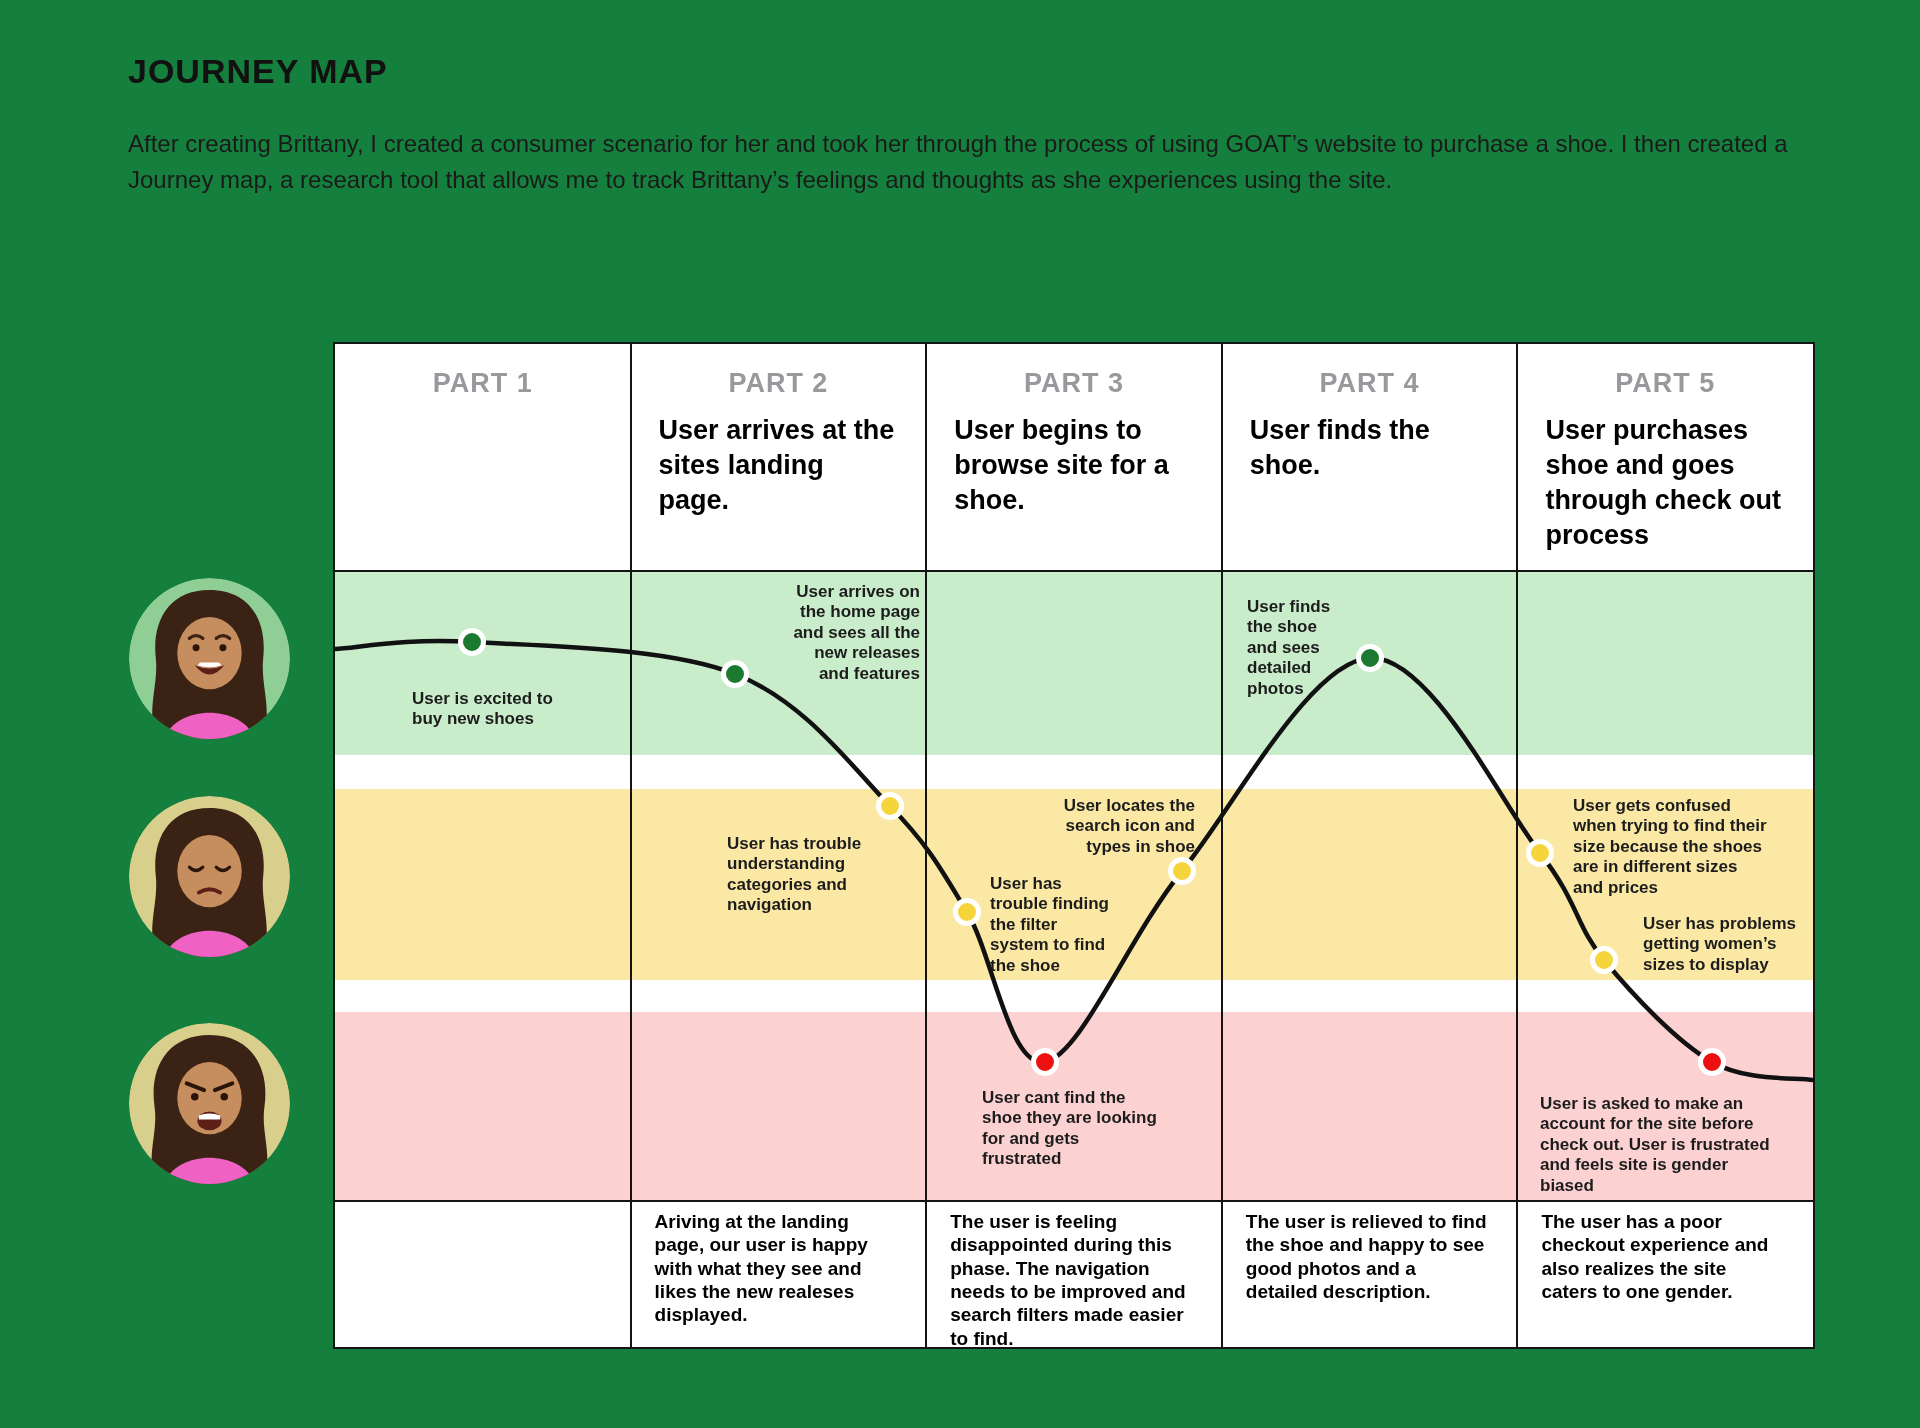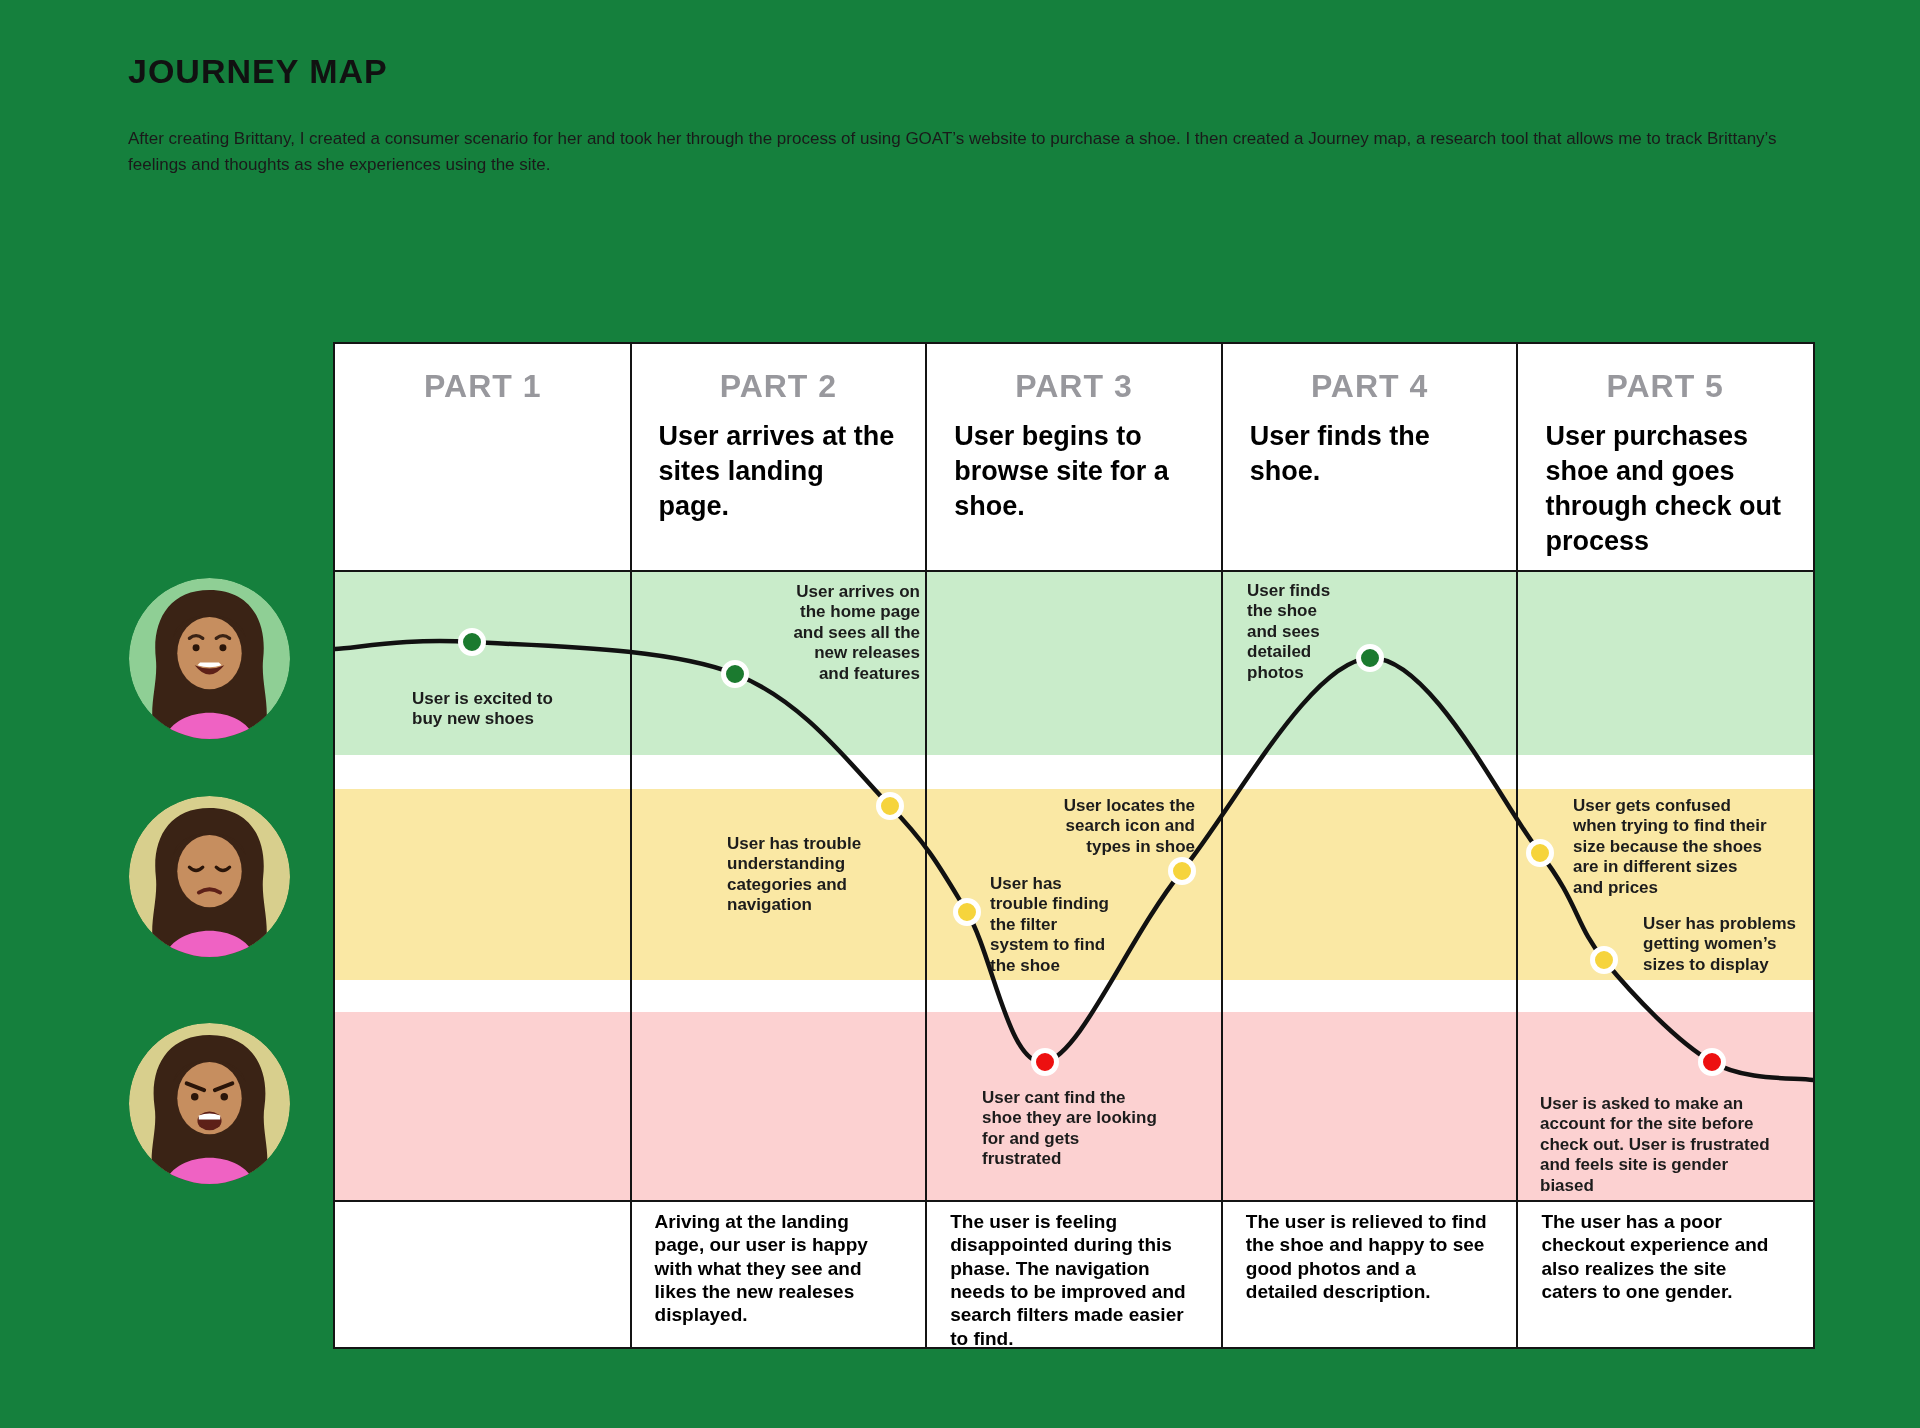--- a/index.html
+++ b/index.html
@@ -10,21 +10,21 @@
     font-family:"Liberation Sans", sans-serif;
     color:#111;
     overflow:hidden;
   }
   .title{
     position:absolute;left:128px;top:52px;
     font-size:34px;font-weight:600;letter-spacing:1px;color:#111;margin:0;
   }
   .intro{
     position:absolute;left:128px;top:126px;width:1680px;
-    font-size:17px;line-height:1.52;font-weight:400;color:#1a1a1a;margin:0;
+    font-size:24px;line-height:1.52;font-weight:400;color:#1a1a1a;margin:0;
   }
 
   
   .avatar{position:absolute;width:161px;height:161px;}
 
   
   .grid{
     position:absolute;left:333px;top:342px;width:1478px;height:1003px;
     border:2px solid #141414;background:#fff;
   }
@@ -36,21 +36,21 @@
   .vline{position:absolute;top:0;bottom:0;width:2px;background:#141414;z-index:2;margin-left:-1px;}
   .vline.v1{left:20%;} .vline.v2{left:40%;} .vline.v3{left:60%;} .vline.v4{left:80%;}
   .hline{position:absolute;left:0;width:100%;height:2px;background:#141414;z-index:2;}
   .hline.header-bottom{top:226px;}
   .hline.summary-top{top:856px;}
 
   .curve-layer{position:absolute;left:0;top:0;width:1478px;height:1003px;z-index:3;}
 
   .head-cell{position:absolute;top:0;height:226px;width:20%;z-index:4;}
   .head-cell .part{
-    margin-top:24px;text-align:center;font-size:32px;font-weight:700;
+    margin-top:24px;text-align:center;font-size:27px;font-weight:700;
     color:#98989d;letter-spacing:1px;
   }
   .head-cell .heading{
     margin-top:14px;padding:0 28px;font-size:27px;font-weight:700;
     line-height:1.3;color:#000;
   }
   .c0{left:0;} .c1{left:20%;} .c2{left:40%;} .c3{left:60%;} .c4{left:80%;}
 
   .summary-cell{
     position:absolute;top:856px;height:147px;width:20%;z-index:4;
@@ -190,19 +190,19 @@
     <div class="summary-cell c2">The user is feeling disappointed during this phase. The navigation needs to be improved and search filters made easier to find.</div>
     <div class="summary-cell c3">The user is relieved to find the shoe and happy to see good photos and a detailed description.</div>
     <div class="summary-cell c4">The user has a poor checkout experience and also realizes the site caters to one gender.</div>
 
     <div class="ann" style="left:77px;top:345px;width:152px;">User is excited to buy new shoes</div>
     <div class="ann right" style="left:455px;top:238px;width:130px;">User arrives on the home page and sees all the new releases and features</div>
     <div class="ann" style="left:392px;top:490px;width:148px;">User has trouble understanding categories and navigation</div>
     <div class="ann right" style="left:722px;top:452px;width:138px;">User locates the search icon and types in shoe</div>
     <div class="ann" style="left:655px;top:530px;width:127px;">User has trouble finding the filter system to find the shoe</div>
     <div class="ann" style="left:647px;top:744px;width:180px;">User cant find the shoe they are looking for and gets frustrated</div>
-    <div class="ann" style="left:912px;top:237px;width:102px;">User finds the shoe and sees detailed photos</div>
+    <div class="ann" style="left:912px;top:253px;width:102px;">User finds the shoe and sees detailed photos</div>
     <div class="ann" style="left:1238px;top:452px;width:198px;">User gets confused when trying to find their size because the shoes are in different sizes and prices</div>
     <div class="ann" style="left:1292px;top:570px;width:158px;margin-left:16px;">User has problems getting women’s sizes to display</div>
     <div class="ann" style="left:1205px;top:750px;width:230px;">User is asked to make an account for the site before check out. User is frustrated and feels site is gender biased</div>
 
   </div>
 </div>
 
 </body></html>

